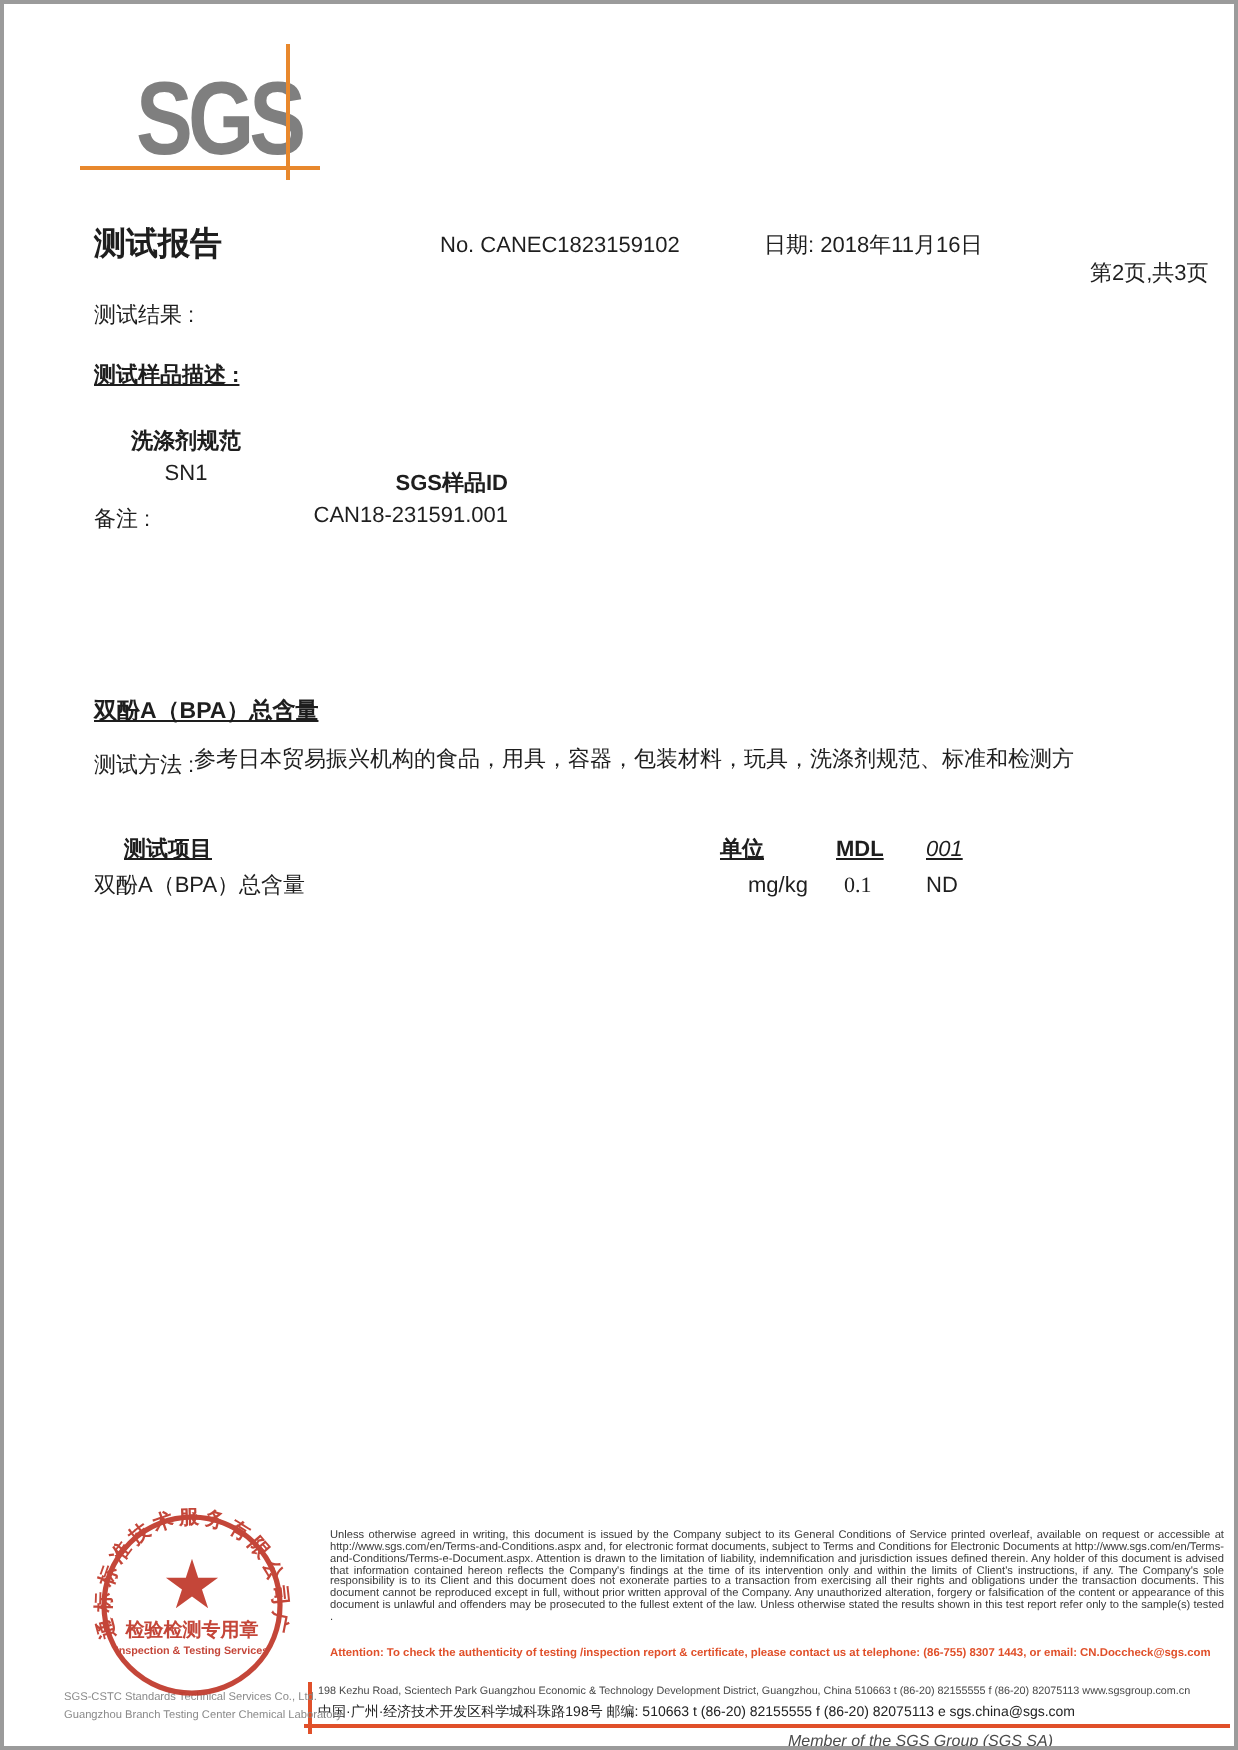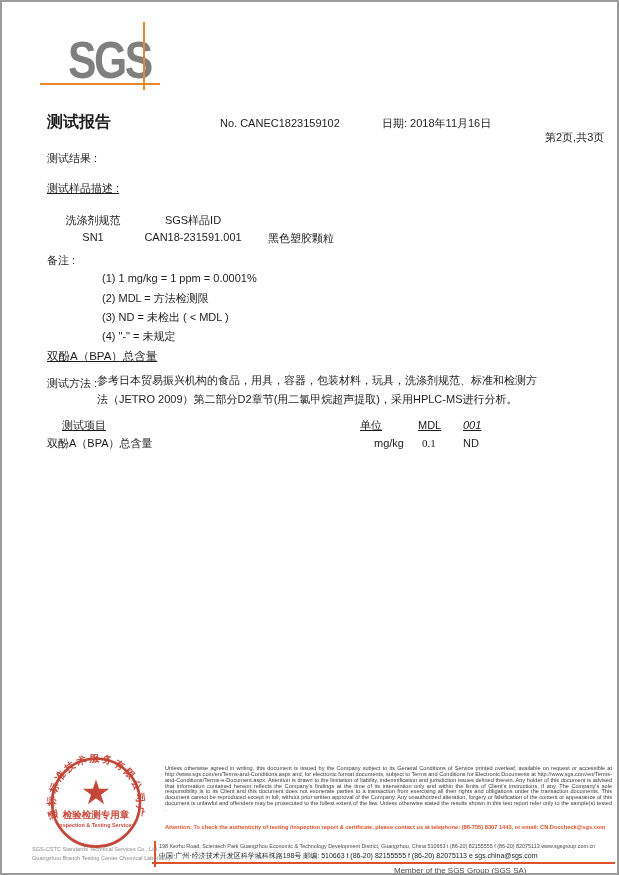--- a/index.html
+++ b/index.html
@@ -9,30 +9,30 @@
     font-family:"Liberation Sans", sans-serif;color:#1e1e1e;
   }
   .abs{position:absolute;}
   
   .logo-letters{font-weight:bold;font-size:52px;line-height:1;color:#7f7f7f;
     letter-spacing:-3px;transform:scaleX(0.82);transform-origin:left top;}
   .logo-hline{background:#e8882d;height:2px;width:120px;}
   .logo-vline{background:#e8882d;width:2px;height:68px;}
   
   .t11{font-size:11px;line-height:14px;}
-  .b{font-weight:normal;}
+  .b{font-weight:bold;}
   .u{text-decoration:underline;}
   .i{font-style:italic;}
   .title{font-size:16px;font-weight:bold;}
   .notes div{height:19px;font-size:11px;}
   .method{width:486px;font-size:11px;line-height:19px;}
   .sample-table{font-size:11px;}
   .sample-table .row{display:flex;height:18px;align-items:flex-start;}
   .sample-table .c1{width:78px;text-align:center;}
-  .sample-table .c2{width:122px;text-align:center;}
+  .sample-table .c2{width:122px;text-align:right;margin-top:21px;}
   .sample-table .c3{flex:1;text-align:left;padding-left:14px;}
   
   .legal{width:447px;font-size:5.6px;line-height:5.85px;text-align:justify;color:#3a3a3a;}
   .attention{width:447px;font-size:5.7px;line-height:6.2px;font-weight:bold;color:#e0502a;}
   .addr-en{font-size:5.4px;color:#474747;white-space:nowrap;}
   .addr-cn{font-size:7px;color:#222;white-space:nowrap;}
   .red-vbar{width:2px;height:26px;background:#e0502a;}
   .red-hline{height:2px;background:#e0502a;}
   .member{font-size:8px;color:#4a4a4a;}
   .company{font-size:5.6px;line-height:9px;color:#8a8a8a;}
@@ -58,58 +58,50 @@
   <div class="abs t11 b u" style="left:45px;top:179px;">测试样品描述 :</div>
 
   <div class="abs sample-table" style="left:52px;top:211px;width:420px;">
     <div class="row b">
       <div class="c1">洗涤剂规范</div>
       <div class="c2">SGS样品ID</div>
     </div>
     <div class="row">
       <div class="c1">SN1</div>
       <div class="c2">CAN18-231591.001</div>
-      <div class="c3">黑色塑胶颗粒</div>
     </div>
   </div>
 
   <div class="abs t11" style="left:45px;top:251px;">备注 :</div>
-  <div class="abs notes" style="left:100px;top:270px;">
-    <div>(1) 1 mg/kg = 1 ppm = 0.0001%</div>
-    <div>(2) MDL = 方法检测限</div>
-    <div>(3) ND = 未检出 ( &lt; MDL )</div>
-    <div>(4) "-" = 未规定</div>
-  </div>
 
   <div class="abs t11 b u" style="left:45px;top:347px;font-size:11.5px;">双酚A（BPA）总含量</div>
   <div class="abs t11" style="left:45px;top:374px;">测试方法 :</div>
   <div class="abs method" style="left:95px;top:369px;">
     <div>参考日本贸易振兴机构的食品，用具，容器，包装材料，玩具，洗涤剂规范、标准和检测方</div>
-    <div>法（JETRO 2009）第二部分D2章节(用二氯甲烷超声提取)，采用HPLC-MS进行分析。</div>
   </div>
 
   <div>
     <div class="abs t11 b u" style="left:60px;top:416px;">测试项目</div>
     <div class="abs t11 b u" style="left:358px;top:416px;">单位</div>
     <div class="abs t11 b u" style="left:416px;top:416px;">MDL</div>
     <div class="abs t11 i u" style="left:461px;top:416px;">001</div>
     <div class="abs t11" style="left:45px;top:434px;">双酚A（BPA）总含量</div>
     <div class="abs t11" style="left:356px;top:434px;margin-left:16px;">mg/kg</div>
     <div class="abs t11" style="left:420px;top:434px;font-family:Liberation Serif, serif;">0.1</div>
     <div class="abs t11" style="left:461px;top:434px;">ND</div>
   </div>
 
   <div class="abs legal" style="left:163px;top:764px;">Unless otherwise agreed in writing, this document is issued by the Company subject to its General Conditions of Service printed overleaf, available on request or accessible at http://www.sgs.com/en/Terms-and-Conditions.aspx and, for electronic format documents, subject to Terms and Conditions for Electronic Documents at http://www.sgs.com/en/Terms-and-Conditions/Terms-e-Document.aspx. Attention is drawn to the limitation of liability, indemnification and jurisdiction issues defined therein. Any holder of this document is advised that information contained hereon reflects the Company's findings at the time of its intervention only and within the limits of Client's instructions, if any. The Company's sole responsibility is to its Client and this document does not exonerate parties to a transaction from exercising all their rights and obligations under the transaction documents. This document cannot be reproduced except in full, without prior written approval of the Company. Any unauthorized alteration, forgery or falsification of the content or appearance of this document is unlawful and offenders may be prosecuted to the fullest extent of the law. Unless otherwise stated the results shown in this test report refer only to the sample(s) tested .</div>
   <div class="abs attention" style="left:163px;top:822px;">Attention: To check the authenticity of testing /inspection report &amp; certificate, please contact us at telephone: (86-755) 8307 1443, or email: CN.Doccheck@sgs.com</div>
 
   <div class="abs red-vbar" style="left:152px;top:839px;"></div>
   <div class="abs addr-en" style="left:157px;top:841px;">198 Kezhu Road, Scientech Park Guangzhou Economic &amp; Technology Development District, Guangzhou, China 510663    t (86-20) 82155555    f (86-20) 82075113    www.sgsgroup.com.cn</div>
   <div class="abs addr-cn" style="left:157px;top:849px;">中国·广州·经济技术开发区科学城科珠路198号        邮编: 510663    t (86-20) 82155555    f (86-20) 82075113    e  sgs.china@sgs.com</div>
   <div class="abs red-hline" style="left:150px;top:860px;width:463px;"></div>
-  <div class="abs member" style="left:392px;top:864px;">Member of the SGS Group (SGS SA)</div>
+  <div class="abs member" style="left:392px;top:864px;font-style:italic;">Member of the SGS Group (SGS SA)</div>
 
   <div class="abs company" style="left:30px;top:843px;">
     <div>SGS-CSTC Standards Technical Services Co., Ltd.</div>
     <div>Guangzhou Branch Testing Center Chemical Laboratory</div>
   </div>
 
   <div class="abs stamp" style="left:40px;top:752px;">
     <svg width="108" height="98" viewBox="0 0 108 98">
       <defs>
         <path id="ringPath" d="M 16,64 A 41,41 0 1 1 92,64" fill="none"></path>

